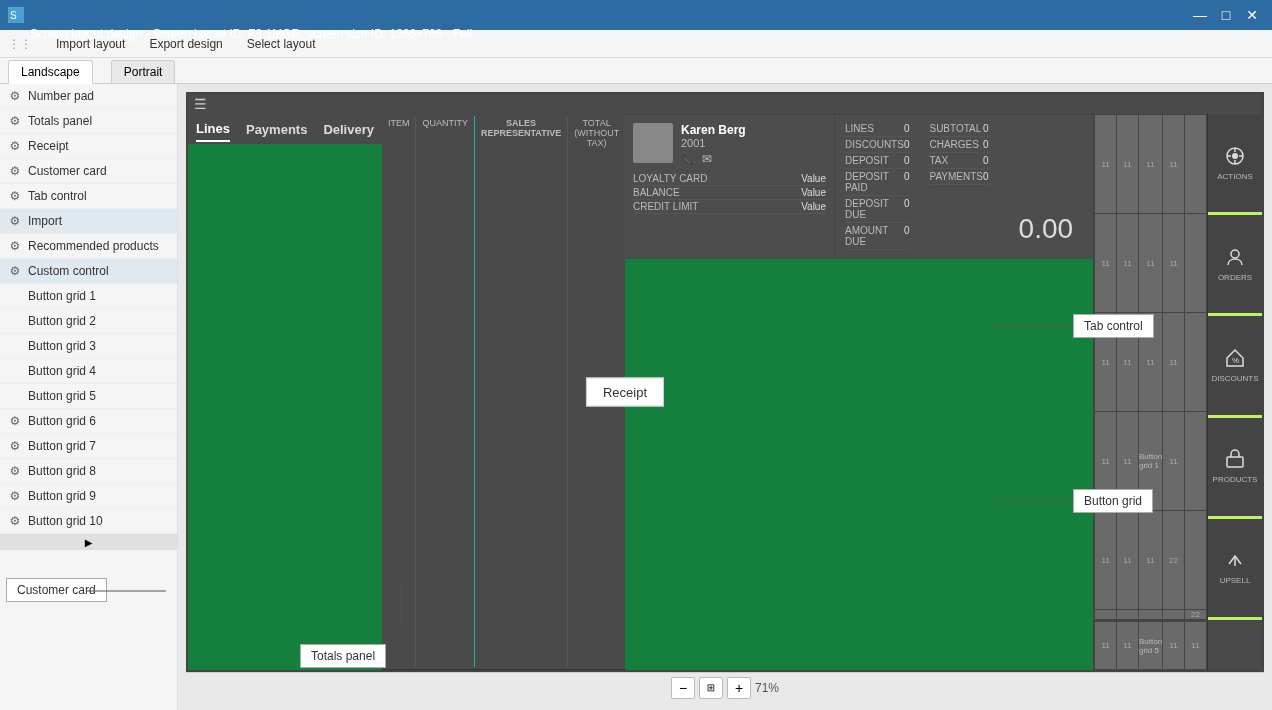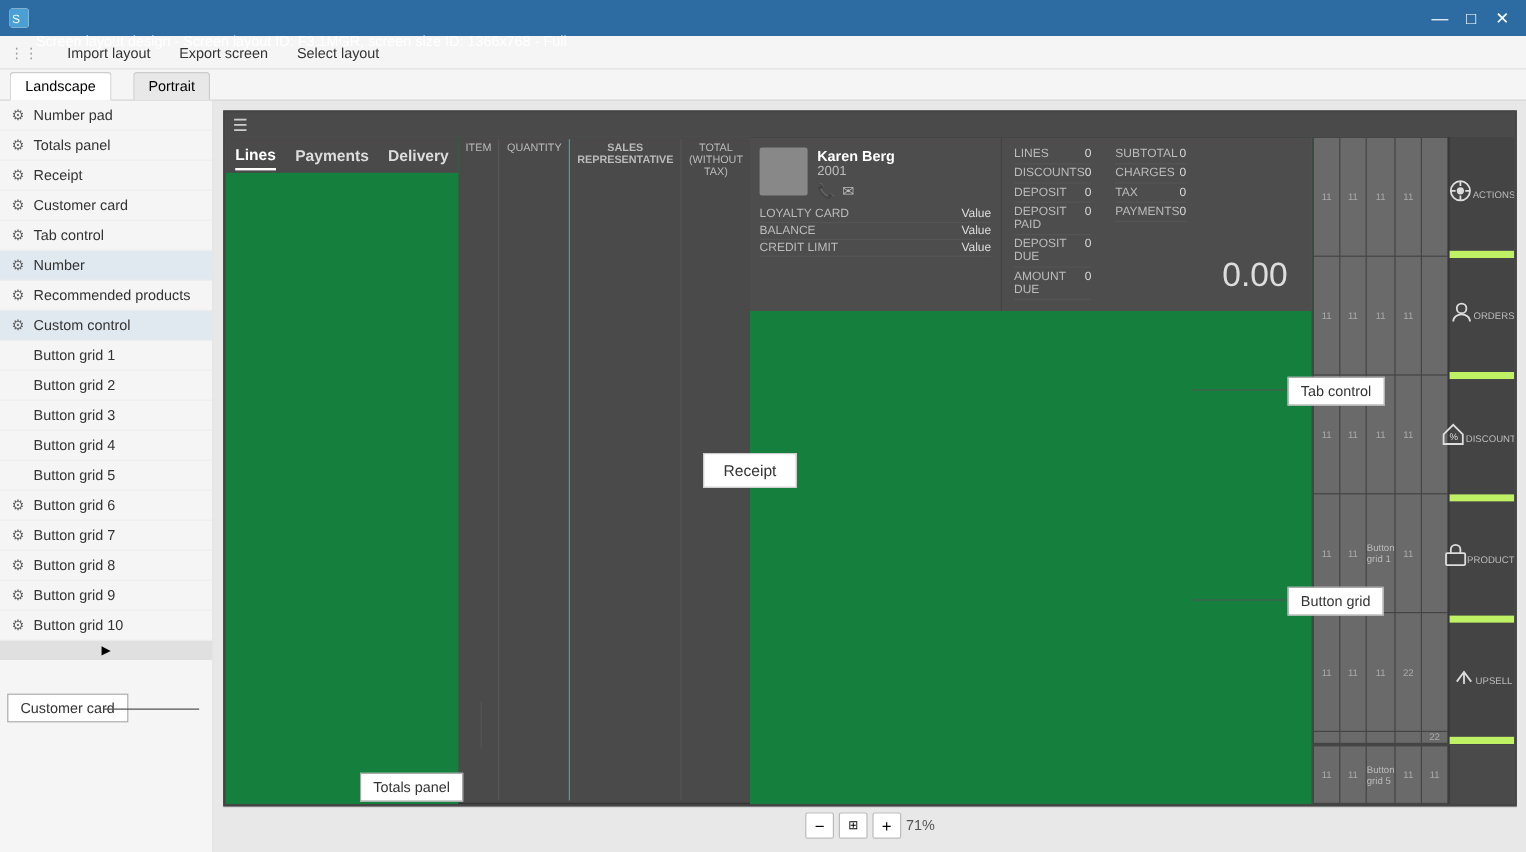--- a/index.html
+++ b/index.html
@@ -303,24 +303,24 @@
     .actions-panel {
       width: 55px;
       display: flex;
       flex-direction: column;
       background: #3a3a3a;
       border-left: 1px solid #333;
     }
     .action-btn {
       flex: 1;
       display: flex;
-      flex-direction: row;
+      flex-direction: column;
       align-items: center;
       justify-content: center;
-      border-bottom: 6px solid #bef264;
+      border-bottom: 3px solid #bef264;
       cursor: pointer;
       background: #444;
     }
     .action-btn-icon { font-size: 16px; color: #ddd; }
     .action-btn-label { font-size: 8px; color: #bbb; margin-top: 2px; text-transform: uppercase; }
 
     
     .bottom-grid-row {
       height: 50px;
       display: flex;
@@ -388,21 +388,21 @@
   <div class="title-bar-controls">
     <button class="title-bar-btn">—</button>
     <button class="title-bar-btn">□</button>
     <button class="title-bar-btn close">✕</button>
   </div>
 </div>
 
 <div class="menu-bar">
   <span style="color:#999; margin-right:4px;">⋮⋮</span>
   <span class="menu-item">Import layout</span>
-  <span class="menu-item">Export screen</span>
+  <span class="menu-item">Export design</span>
   <span class="menu-item">Select layout</span>
 </div>
 
 <div class="tab-bar">
   <div class="tab active">Landscape</div>
   <div class="tab">Portrait</div>
 </div>
 
 <div class="main-layout">
 
@@ -422,21 +422,21 @@
     <div class="sidebar-item">
       <div class="sidebar-gear">⚙</div>
       <span>Customer card</span>
     </div>
     <div class="sidebar-item">
       <div class="sidebar-gear">⚙</div>
       <span>Tab control</span>
     </div>
     <div class="sidebar-item active">
       <div class="sidebar-gear">⚙</div>
-      <span>Number</span>
+      <span>Import</span>
     </div>
     <div class="sidebar-item">
       <div class="sidebar-gear">⚙</div>
       <span>Recommended products</span>
     </div>
     <div class="sidebar-item active">
       <div class="sidebar-gear">⚙</div>
       <span>Custom control</span>
     </div>
     <div class="sidebar-item">

